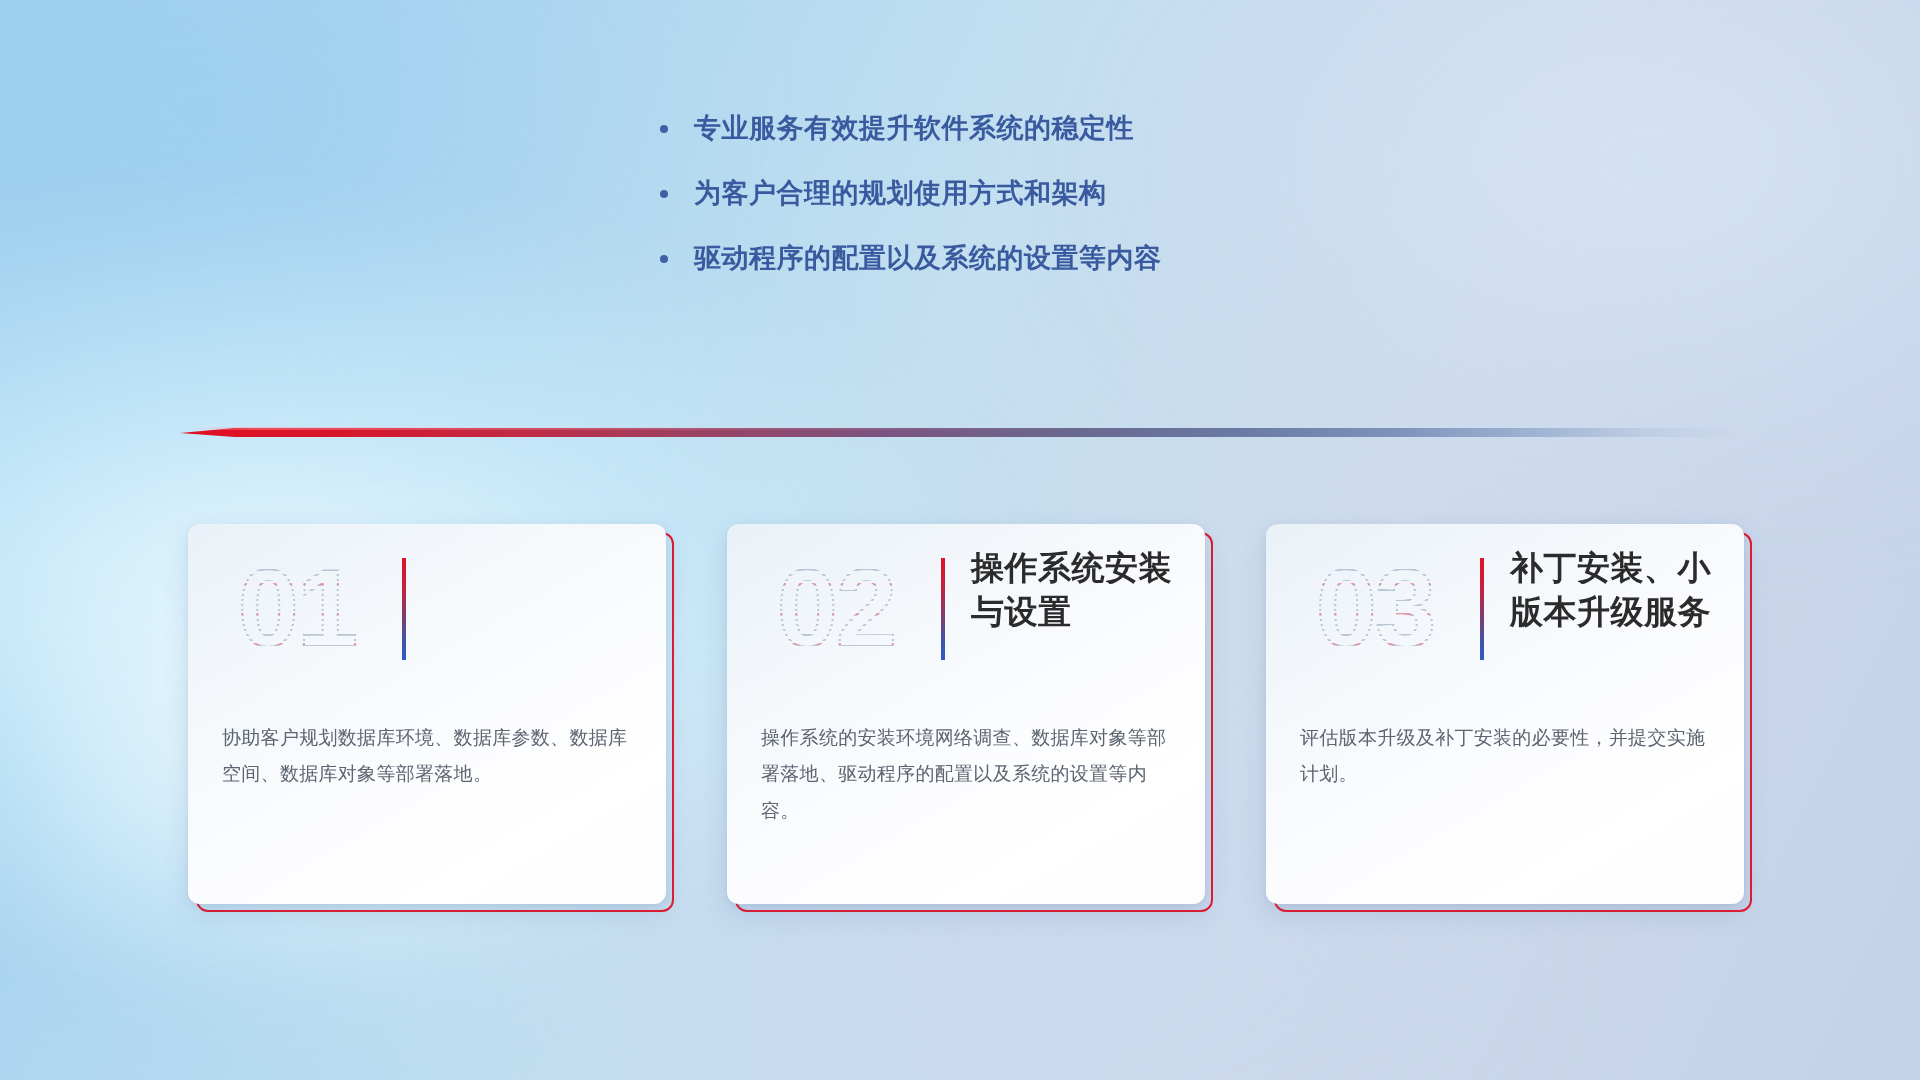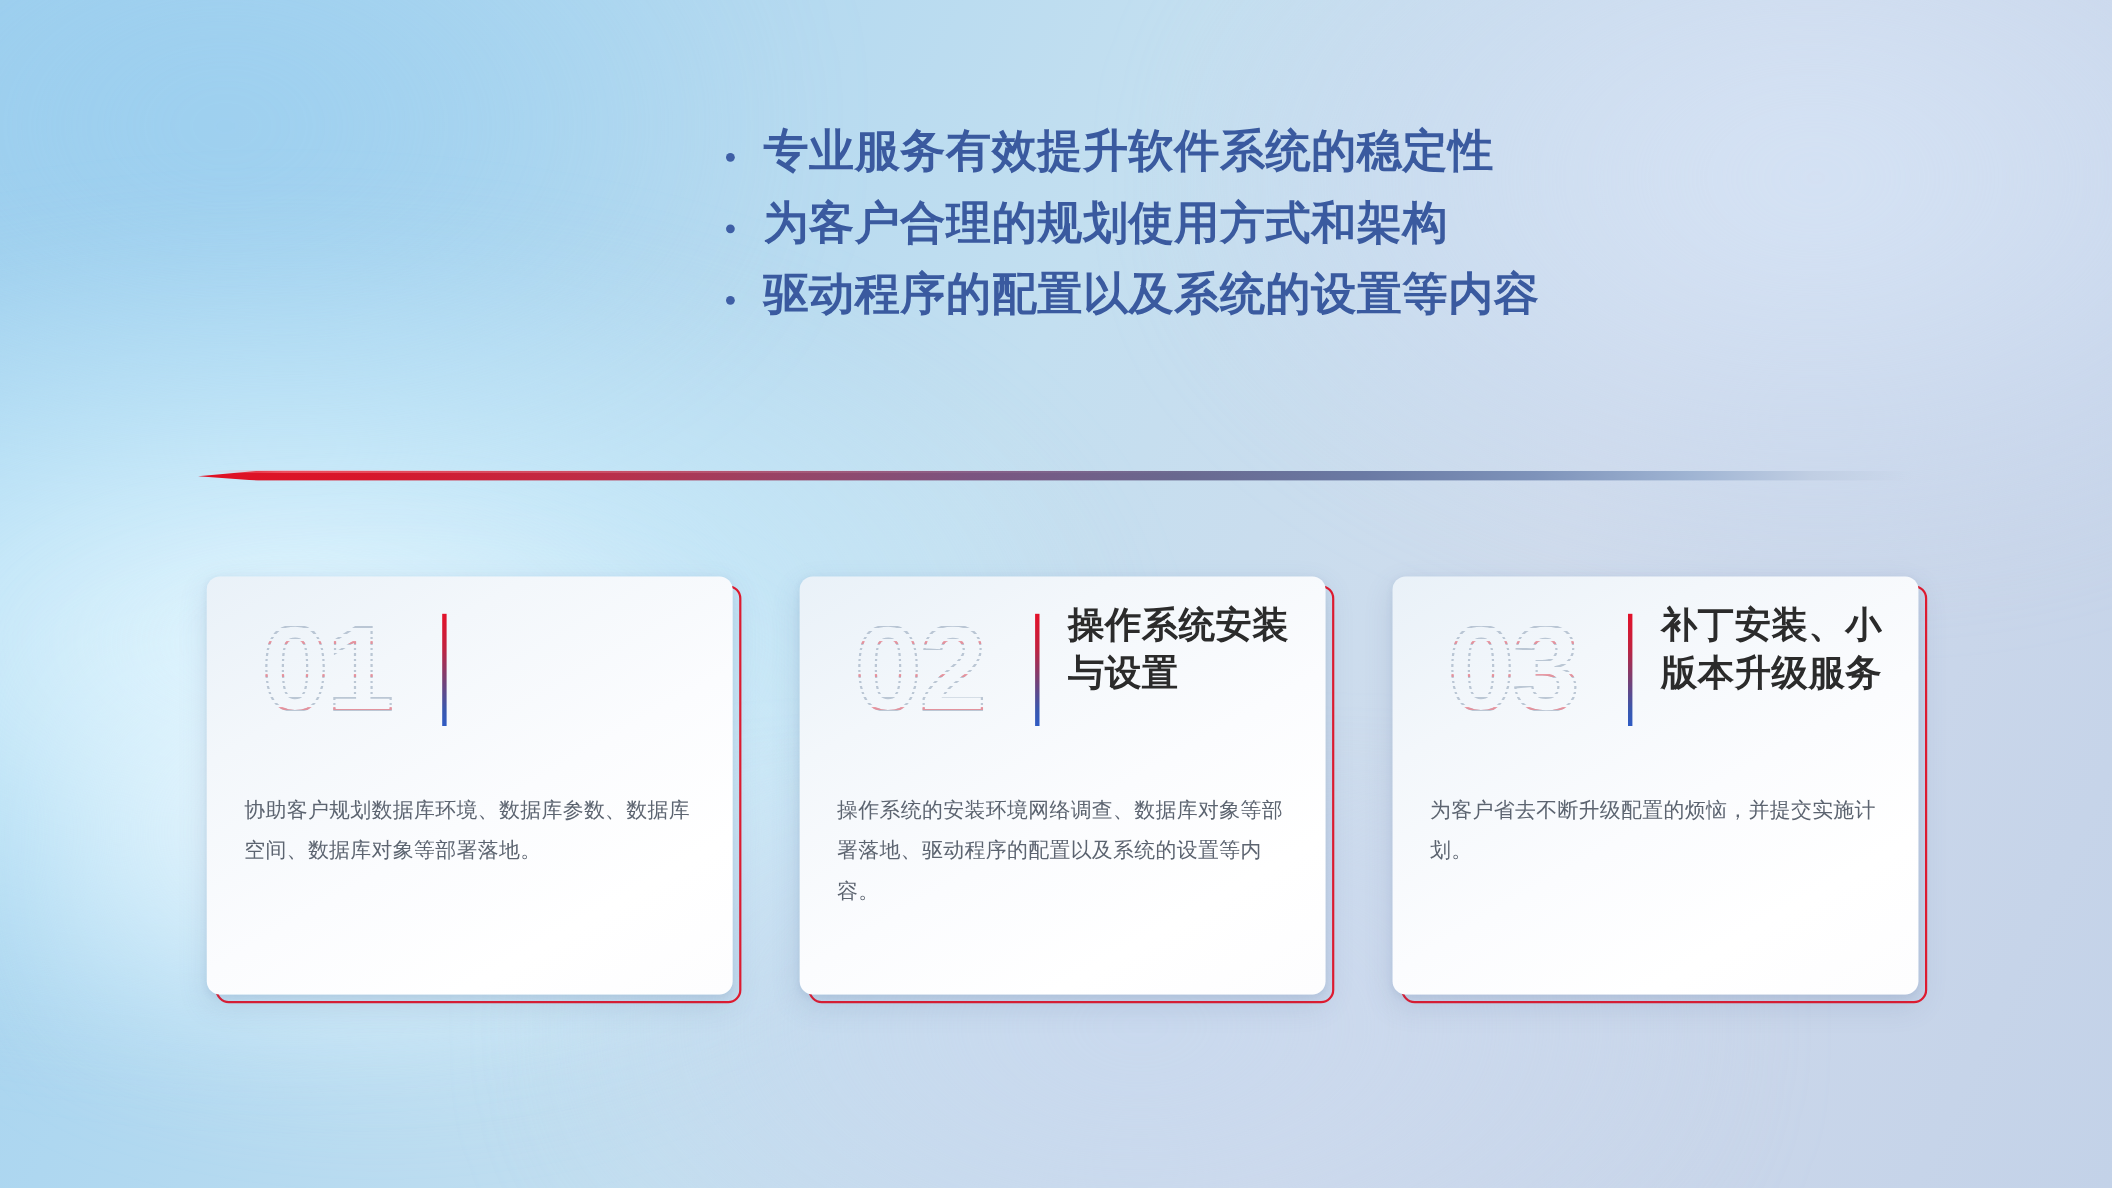--- a/index.html
+++ b/index.html
@@ -27,21 +27,21 @@
     background:radial-gradient(ellipse at 45% 55%,rgba(150,205,240,.55) 0%,rgba(160,210,240,.18) 55%,rgba(170,215,242,0) 78%);
     filter:blur(55px);}
 
   
   #bullets{position:absolute;left:660px;top:110px;width:900px;}
   .bullet-row{display:flex;align-items:baseline;height:65px;}
   .bullet-dot{width:34px;flex:0 0 34px;color:#3f5fa6;font-size:24px;line-height:1;
     position:relative;top:-4px;}
   .bullet-dot span{display:inline-block;width:8px;height:8px;border-radius:50%;
     background:#3f5fa6;}
-  .bullet-text{font-size:41px;font-weight:700;color:#3a5a9f;letter-spacing:.5px;
+  .bullet-text{font-size:27px;font-weight:700;color:#3a5a9f;letter-spacing:.5px;
     white-space:nowrap;}
 
   
   #divider-wrap{position:absolute;left:180px;top:425px;width:1560px;height:16px;}
   #divider{position:absolute;left:0;top:3px;width:100%;height:9px;
     background:linear-gradient(90deg,
       #e01022 0%,#d7162b 10%,#c02b45 22%,#9b4263 33%,
       #7b5480 45%,#69688f 57%,#6a7aa4 68%,#7e93ba 78%,
       #9fb4d3 87%,#c0cee3 94%,rgba(200,212,232,0) 100%);
     clip-path:polygon(0 55%,3.5% 0,100% 0,100% 100%,3.5% 100%);
@@ -141,17 +141,17 @@
 
   <div class="card-wrap">
     <div class="card-accent"></div>
     <div class="card">
       <div class="card-head">
         <div class="ghost-num">03</div>
         <div class="ghost-num-tint">03</div>
         <div class="head-bar"></div>
         <div class="card-title">补丁安装、小版本升级服务</div>
       </div>
-      <div class="card-body">为客户省去不断升级配置的烦恼，并提交实施计划。</div>
+      <div class="card-body">评估版本升级及补丁安装的必要性，并提交实施计划。</div>
     </div>
   </div>
 
 </div>
 
 </body></html>

